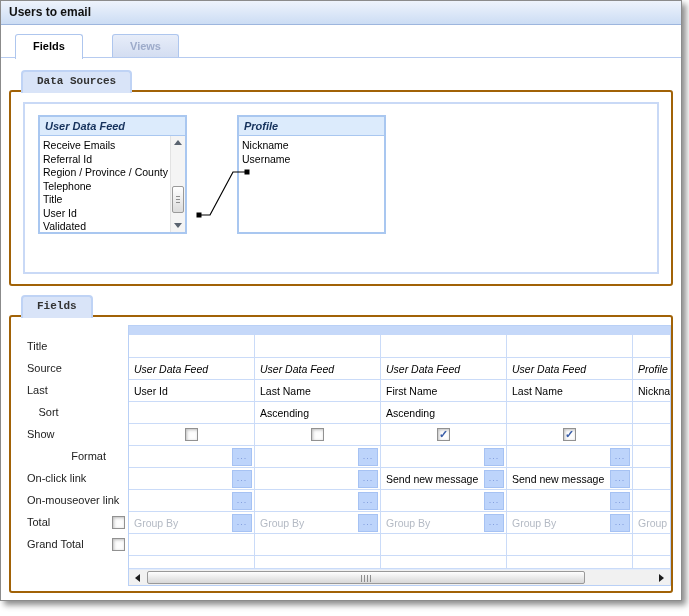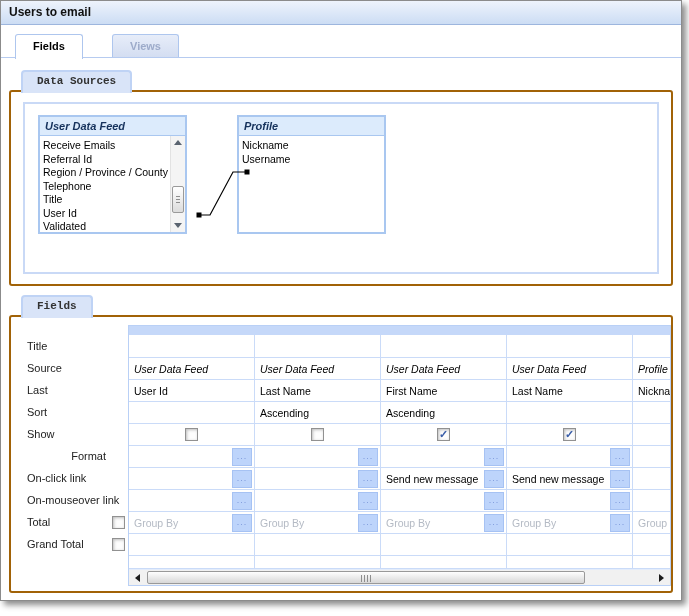--- a/index.html
+++ b/index.html
@@ -180,21 +180,21 @@
     <div id="labels">
         <div class="lbl-row" style="height: 23px;">
           <span class="lbl-text">Title</span>
         </div>
         <div class="lbl-row" style="height: 22px;">
           <span class="lbl-text">Source</span>
         </div>
         <div class="lbl-row" style="height: 22px;">
           <span class="lbl-text">Last</span>
         </div>
-        <div class="lbl-row" style="height: 22px;">
+        <div class="lbl-row" style="height: 22px; justify-content: center;">
           <span class="lbl-text">Sort</span>
         </div>
         <div class="lbl-row" style="height: 22px;">
           <span class="lbl-text">Show</span>
         </div>
         <div class="lbl-row" style="height: 22px; text-align: right;">
           <span class="lbl-text">Format</span>
         </div>
         <div class="lbl-row" style="height: 22px;">
           <span class="lbl-text">On-click link</span>

